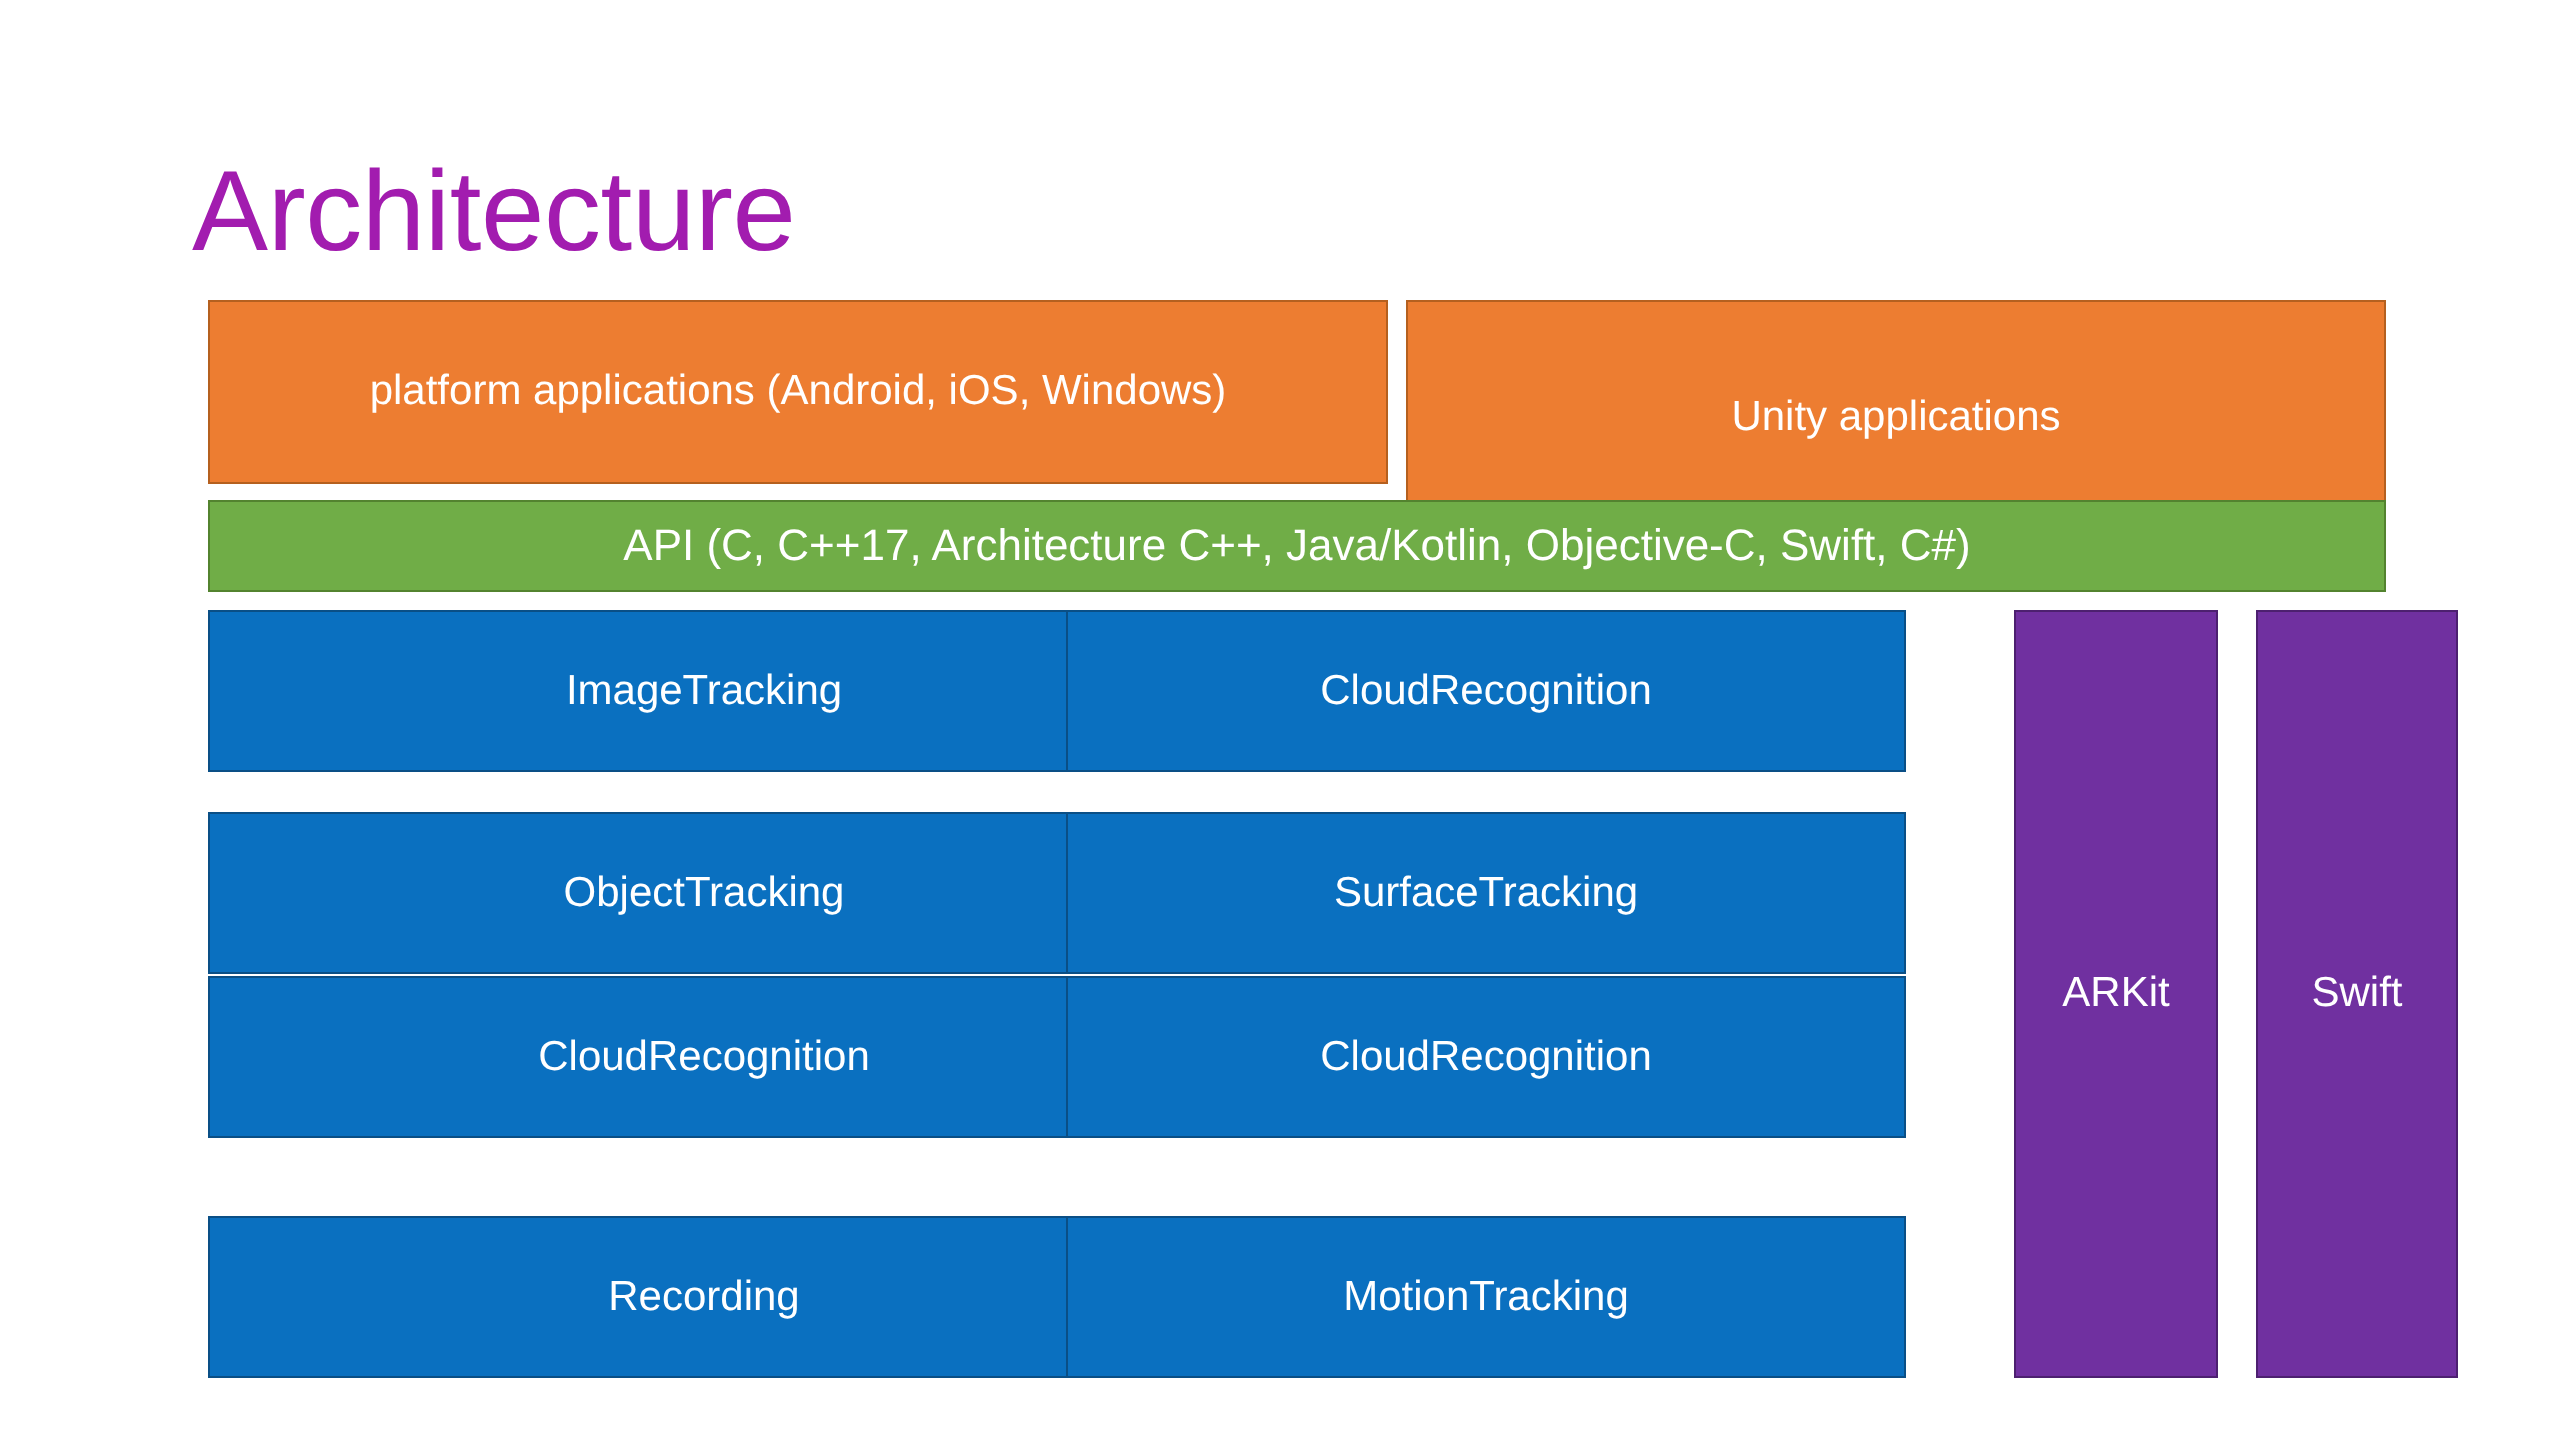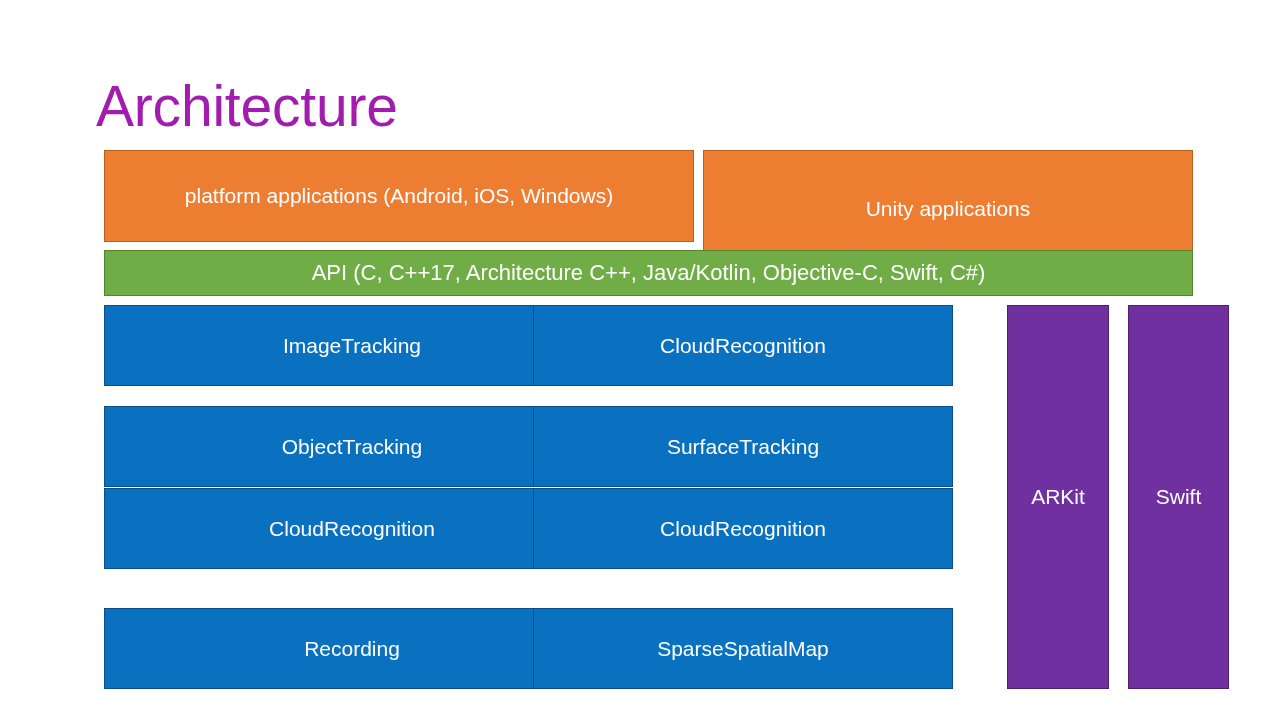--- a/index.html
+++ b/index.html
@@ -100,19 +100,19 @@
   <div class="block blue blue-c1 blue-r3">CloudRecognition</div>
 
   <div class="block blue blue-c1 blue-r4">Recording</div>
 
   <div class="block blue blue-c2 blue-r1">CloudRecognition</div>
 
   <div class="block blue blue-c2 blue-r2">SurfaceTracking</div>
 
   <div class="block blue blue-c2 blue-r3">CloudRecognition</div>
 
-  <div class="block blue blue-c2 blue-r4">SparseSpatialMap</div>
+  <div class="block blue blue-c2 blue-r4">MotionTracking</div>
 
   <div class="block purple" id="arkit">ARKit</div>
 
   <div class="block purple" id="arcore">Swift</div>
 
 </div>
 
 </body></html>

